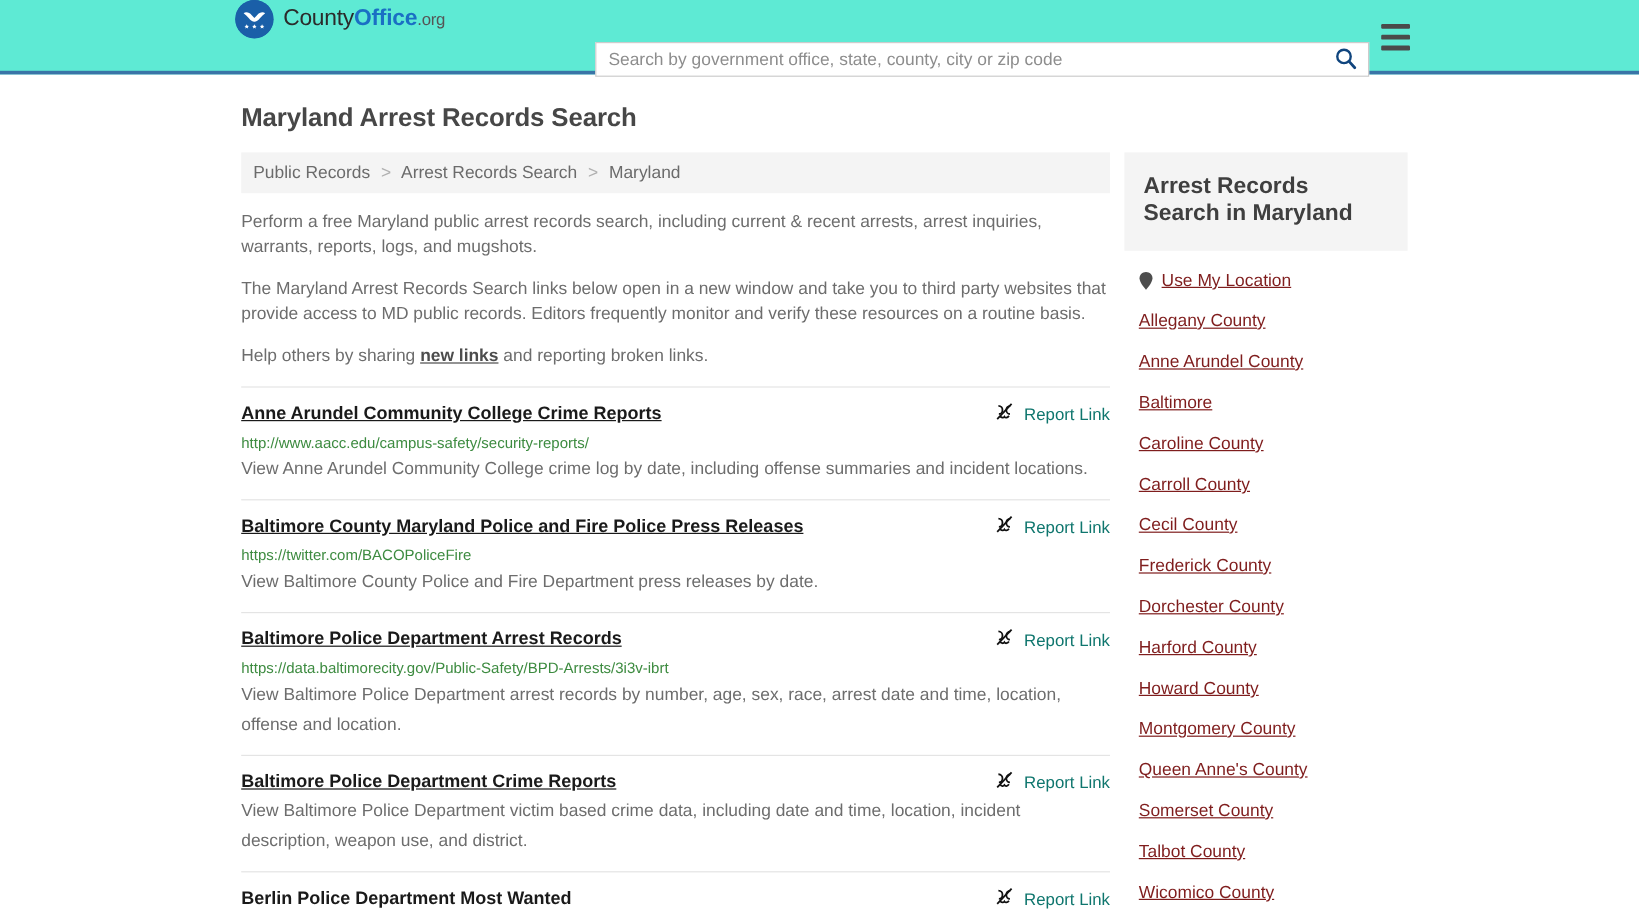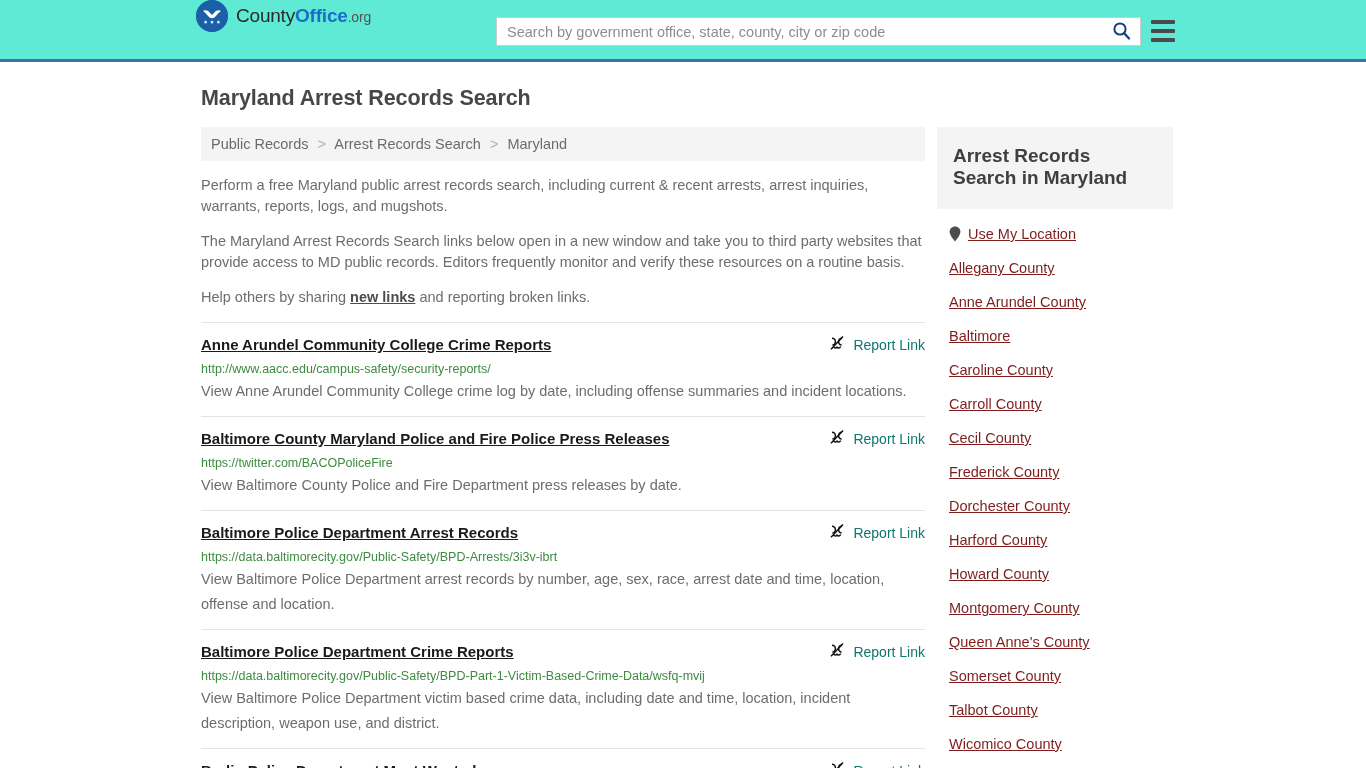--- a/index.html
+++ b/index.html
@@ -43,21 +43,21 @@
     white-space: nowrap;
     color: #2b2b2b;
   }
   .logo-text .b { color: #1a6fc4; font-weight: bold; }
   .logo-text .a { font-weight: normal; }
   .logo-text .org { font-size: 14px; color: #555; }
 
   .search-wrap {
     position: absolute;
     left: 496px;
-    top: 17px;
+    top: 35px;
     width: 645px;
     height: 29px;
     background: #ffffff;
     border: 1px solid #cccccc;
     display: flex;
     align-items: center;
   }
   .search-input {
     flex: 1 1 auto;
     border: 0; outline: 0;
@@ -336,21 +336,20 @@
                 <svg width="16" height="16" viewBox="0 0 16 16">
                   <path d="M3 3.2 C5.2 3.2 6.4 5 6.4 6.6 C6.4 8.4 5.2 10 3.4 10" fill="none" stroke="#111" stroke-width="1.5"></path>
                   <path d="M13 3.2 C10.8 3.2 9.6 5 9.6 6.6 C9.6 8.4 10.8 10 12.6 10" fill="none" stroke="#111" stroke-width="1.5"></path>
                   <path d="M4.2 11.6 C5.6 13.4 7.2 13.4 8 12.2 C8.8 13.4 10.4 13.4 11.8 11.6" fill="none" stroke="#111" stroke-width="1.5"></path>
                   <line x1="2" y1="14.2" x2="14" y2="1.6" stroke="#111" stroke-width="1.5"></line>
                 </svg>
               </span>
               <span>Report Link</span>
             </a>
           </div>
-          <div class="result-url">https://data.baltimorecity.gov/Public-Safety/BPD-Part-1-Victim-Based-Crime-Data/wsfq-mvij</div>
           <div class="result-desc">View Baltimore Police Department victim based crime data, including date and time, location, incident description, weapon use, and district.</div>
         </div>
 
         <div class="result">
           <div class="result-head">
             <a href="#" class="result-title plain">Berlin Police Department Most Wanted</a>
             <a href="#" class="report-link">
               <span>
                 <svg width="16" height="16" viewBox="0 0 16 16">
                   <path d="M3 3.2 C5.2 3.2 6.4 5 6.4 6.6 C6.4 8.4 5.2 10 3.4 10" fill="none" stroke="#111" stroke-width="1.5"></path>

